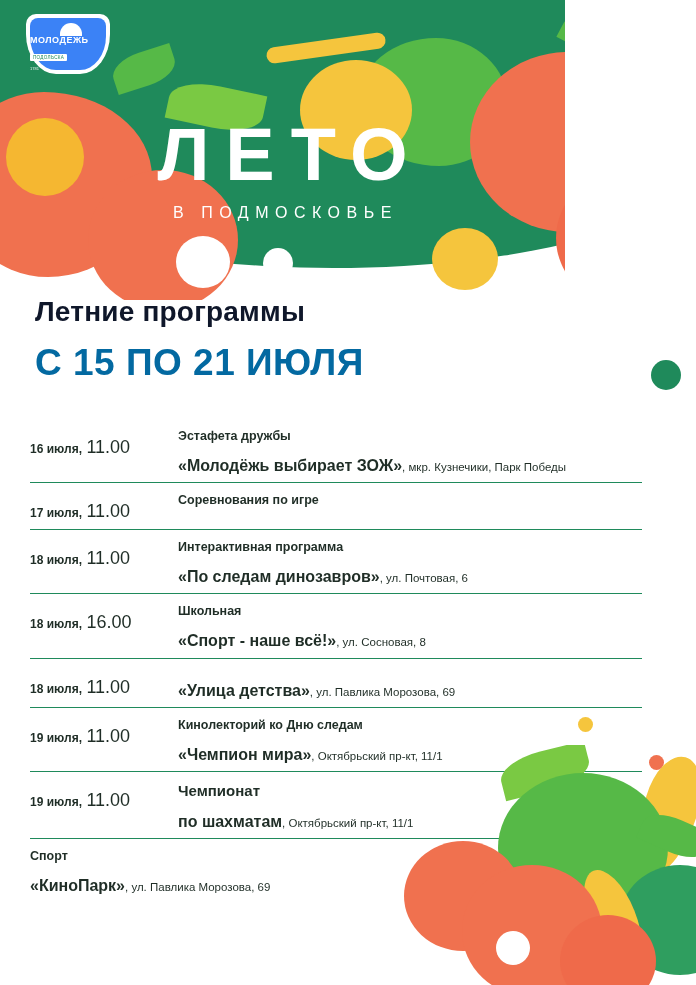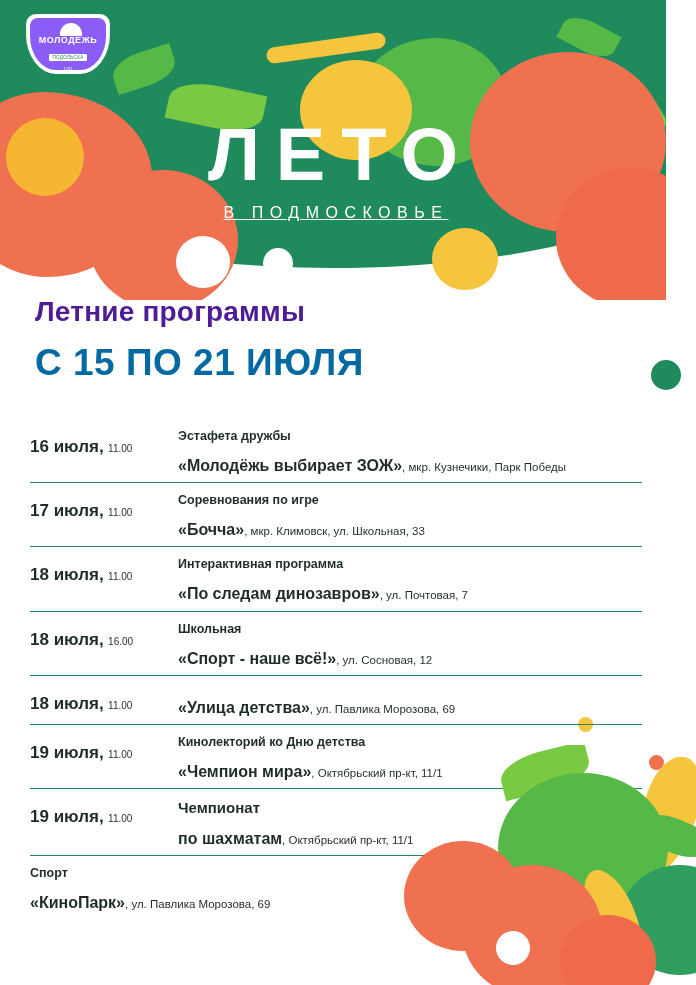--- a/index.html
+++ b/index.html
@@ -14,21 +14,21 @@
     position: relative;
     width: 696px; height: 985px;
     background: #ffffff;
     overflow: hidden;
   }
 
   
   .banner {
     position: absolute;
     top: 0; left: 0;
-    width: 666px; height: 300px;
+    width: 565px; height: 300px;
     overflow: hidden;
   }
   .banner-bg2 {
     position: absolute;
     top: 0; left: 0;
     width: 696px; height: 268px;
     background: #1f8a5b;
     border-bottom-left-radius: 55% 40%;
     border-bottom-right-radius: 60% 45%;
   }
@@ -68,61 +68,59 @@
     letter-spacing: 16px;
     line-height: 1;
     text-indent: 16px;
   }
   .wordmark .sub {
     color: #ffffff;
     font-size: 16px;
     letter-spacing: 6.5px;
     margin-top: 12px;
     text-indent: 6px;
-    text-decoration: underline;
   }
 
   
   .logo {
     position: absolute;
     left: 26px; top: 14px;
     width: 84px; height: 60px;
     z-index: 10;
   }
   .logo-shield {
     position: absolute;
     inset: 0;
     background: #ffffff;
     border-radius: 10px 10px 30px 30px / 10px 10px 40px 40px;
   }
   .logo-inner {
     position: absolute;
     left: 4px; top: 4px; right: 4px; bottom: 4px;
-    background: #8b5cf6;
+    background: #3b82f6;
     border-radius: 8px 8px 26px 26px / 8px 8px 34px 34px;
     color: #ffffff;
-    text-align: center;
   }
   .logo-t1 { font-size: 9px; font-weight: bold; letter-spacing: .5px; margin-top: 17px; }
   .logo-t2 { font-size: 4.6px; letter-spacing: .3px; background: #ffffff; color: #1f8a5b; display: inline-block; padding: 1px 3px; margin-top: 2px; border-radius: 1px; }
   .logo-t3 { font-size: 4px; margin-top: 3px; opacity: .9; }
   .logo-ball {
     position: absolute; left: 30px; top: 5px;
     width: 22px; height: 13px;
     background: #ffffff;
     border-radius: 11px 11px 0 0;
   }
 
   
   .heads {
     position: absolute;
     left: 35px; top: 296px;
   }
   .h-sub {
-    color: #4c1d95;
+    color: #0f172a;
     font-size: 28px;
     font-weight: bold;
     letter-spacing: .2px;
   }
   .h-main {
     color: #0369a1;
     font-size: 37px;
     font-weight: bold;
     margin-top: 14px;
     letter-spacing: .5px;
@@ -164,22 +162,22 @@
     border-bottom: 1.5px solid #1f8a5b;
   }
   .event:last-child { border-bottom: none; }
   .ev-when {
     width: 148px;
     flex: 0 0 148px;
     color: #1f2d26;
     padding-top: 9px;
     white-space: nowrap;
   }
-  .ev-date { font-size: 17px; font-weight: bold; }
-  .ev-time { font-size: 10px; font-weight: normal; }
+  .ev-date { font-size: 12px; font-weight: bold; }
+  .ev-time { font-size: 18px; font-weight: normal; }
   .ev-body { flex: 1; padding-top: 1px; }
   .ev-kicker {
     font-size: 12.5px;
     color: #1f2d26;
     font-weight: bold;
     line-height: 1.2;
   }
   .ev-line2 { margin-top: 12px; line-height: 1.2; }
   .ev-title {
     font-size: 16px;
@@ -274,48 +272,45 @@
       </div>
     </div>
 
     <div class="event">
       <div class="ev-when">
         <span class="ev-date">17 июля,</span>
         <span class="ev-time">11.00</span>
       </div>
       <div class="ev-body">
         <div class="ev-kicker">Соревнования по игре</div>
-        <div class="ev-line2">
-          <span class="ev-title">«Бочча»</span><span class="ev-place">, мкр. Климовск, ул. Школьная, 33</span>
-        </div>
       </div>
     </div>
 
     <div class="event">
       <div class="ev-when">
         <span class="ev-date">18 июля,</span>
         <span class="ev-time">11.00</span>
       </div>
       <div class="ev-body">
         <div class="ev-kicker">Интерактивная программа</div>
         <div class="ev-line2">
-          <span class="ev-title">«По следам динозавров»</span><span class="ev-place">, ул. Почтовая, 7</span>
+          <span class="ev-title">«По следам динозавров»</span><span class="ev-place">, ул. Почтовая, 6</span>
         </div>
       </div>
     </div>
 
     <div class="event">
       <div class="ev-when">
         <span class="ev-date">18 июля,</span>
         <span class="ev-time">16.00</span>
       </div>
       <div class="ev-body">
         <div class="ev-kicker">Школьная</div>
         <div class="ev-line2">
-          <span class="ev-title">«Спорт - наше всё!»</span><span class="ev-place">, ул. Сосновая, 12</span>
+          <span class="ev-title">«Спорт - наше всё!»</span><span class="ev-place">, ул. Сосновая, 8</span>
         </div>
       </div>
     </div>
 
     <div class="event">
       <div class="ev-when">
         <span class="ev-date">18 июля,</span>
         <span class="ev-time">11.00</span>
       </div>
       <div class="ev-body">
@@ -324,21 +319,21 @@
         </div>
       </div>
     </div>
 
     <div class="event">
       <div class="ev-when">
         <span class="ev-date">19 июля,</span>
         <span class="ev-time">11.00</span>
       </div>
       <div class="ev-body">
-        <div class="ev-kicker">Кинолекторий ко Дню детства</div>
+        <div class="ev-kicker">Кинолекторий ко Дню следам</div>
         <div class="ev-line2">
           <span class="ev-title">«Чемпион мира»</span><span class="ev-place">, Октябрьский пр-кт, 11/1</span>
         </div>
       </div>
     </div>
 
     <div class="event">
       <div class="ev-when">
         <span class="ev-date">19 июля,</span>
         <span class="ev-time">11.00</span>

